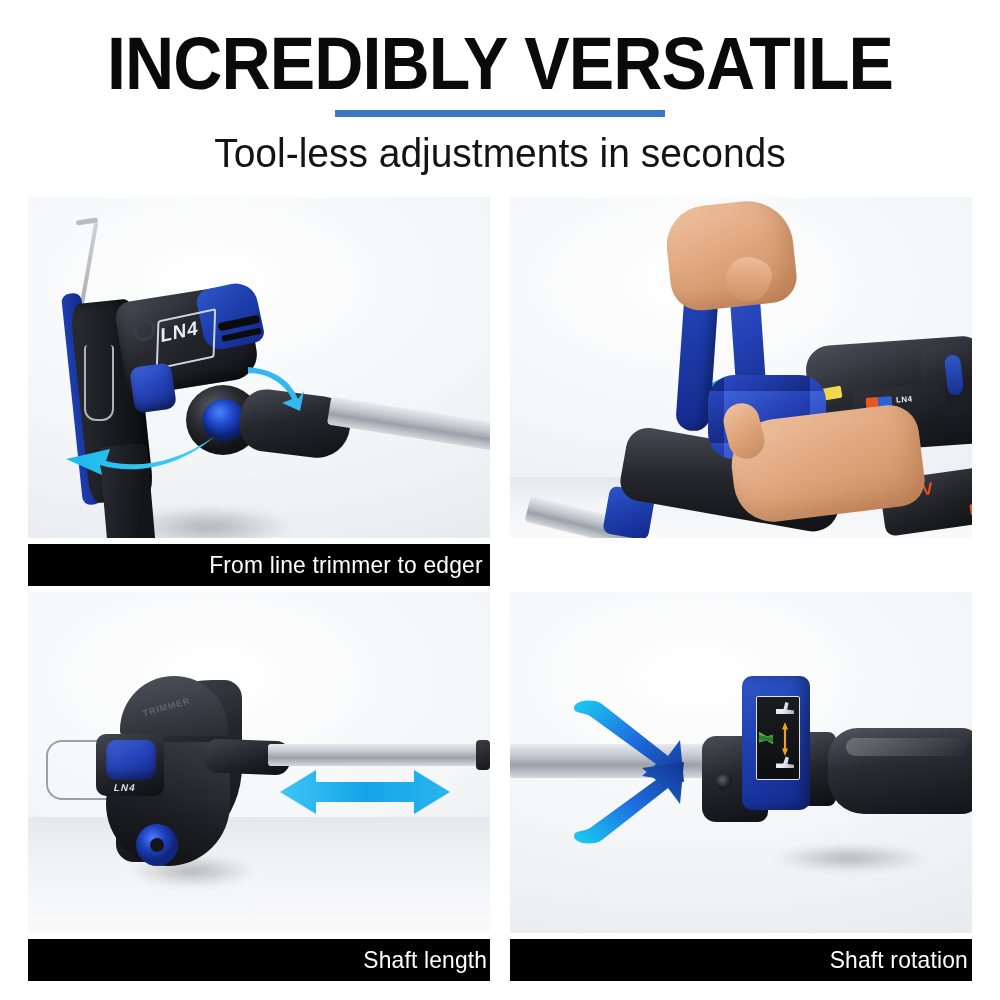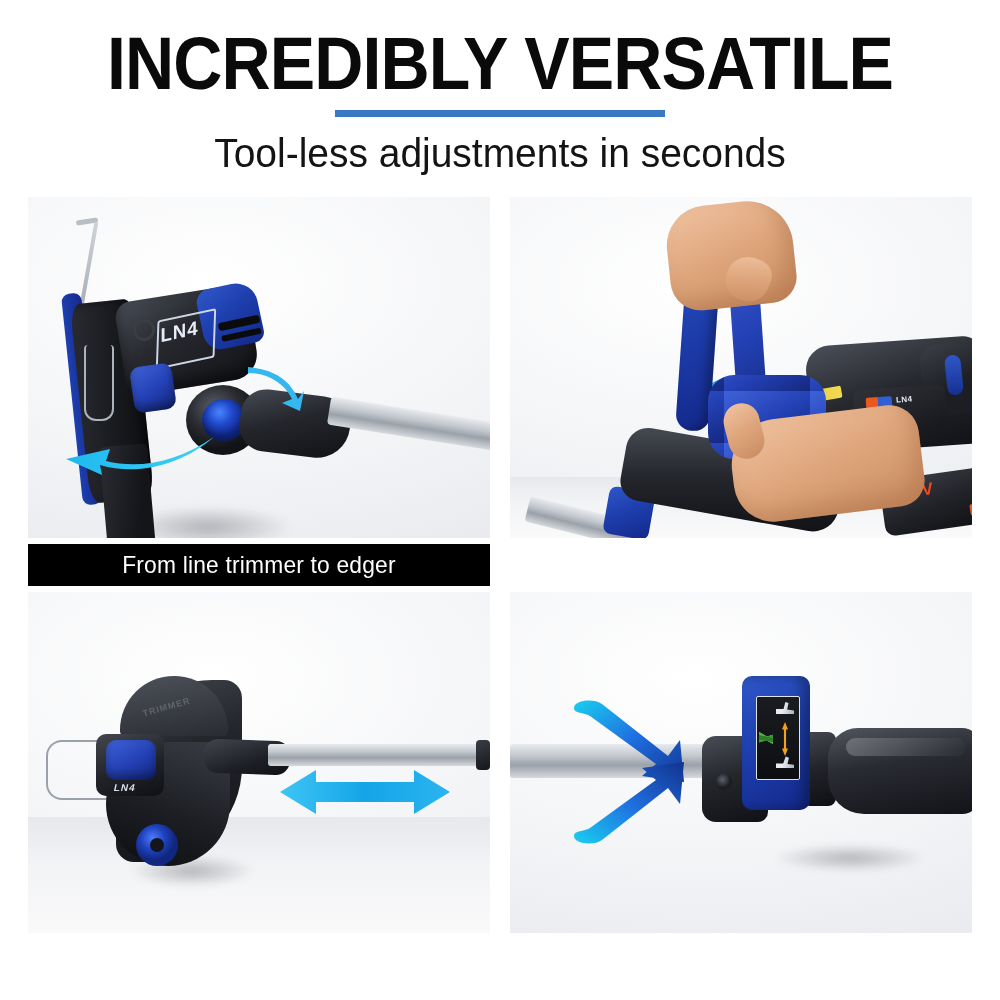--- a/index.html
+++ b/index.html
@@ -54,21 +54,21 @@
     position: absolute; left: 0; top: 0;
     width: 462px; height: 341px;
     overflow: hidden;
     background: #fbfbfc;
   }
   .caption {
     position: absolute; left: 0; bottom: 0;
     width: 462px; height: 42px;
     background: #000000;
     color: #ffffff;
-    display: flex; align-items: center; justify-content: center;
+    display: flex; align-items: center; justify-content: flex-end;
   }
   .caption span {
     font-family: "Liberation Sans Narrow", "Liberation Sans", sans-serif;
     font-size: 24px;
     letter-spacing: 0.2px;
     transform: scaleX(0.95);
     white-space: nowrap;
   }
 
   
@@ -551,20 +551,23 @@
         <defs>
           <linearGradient id="cy2" x1="0" y1="0" x2="1" y2="0">
             <stop offset="0" stop-color="#3fc5f5"></stop>
               <stop offset="0.5" stop-color="#14a5e8"></stop>
               <stop offset="1" stop-color="#2bb4f0"></stop>
           </linearGradient>
         </defs>
         <path d="M0 24 L36 2 L36 14 L134 14 L134 2 L170 24 L134 46 L134 34 L36 34 L36 46 Z" fill="url(#cy2)"></path>
       </svg>
     </div>
+    <div class="caption">
+      <span>Shaft length</span>
+    </div>
   </div>
 
   <div class="cell">
     <div class="photo">
       <div class="bg-soft"></div>
       <div class="shadow-blob" style="left:230px; top:246px; width:220px; height:40px;"></div>
 
       <div class="p4-shaft alum"></div>
 
       <svg class="p4-twist" viewBox="0 0 126 148">
@@ -590,15 +593,18 @@
       <div class="p4-grip"></div>
       <div class="p4-grip-hi"></div>
 
       <div class="p4-collar blu"></div>
       <div class="p4-sticker"></div>
       <div class="p4-grass"></div>
       <div class="p4-ico-top"></div>
       <div class="p4-ico-arrow"></div>
       <div class="p4-ico-bot"></div>
     </div>
+    <div class="caption">
+      <span>Shaft rotation</span>
+    </div>
   </div>
 
 </div>
 
 </body></html>

